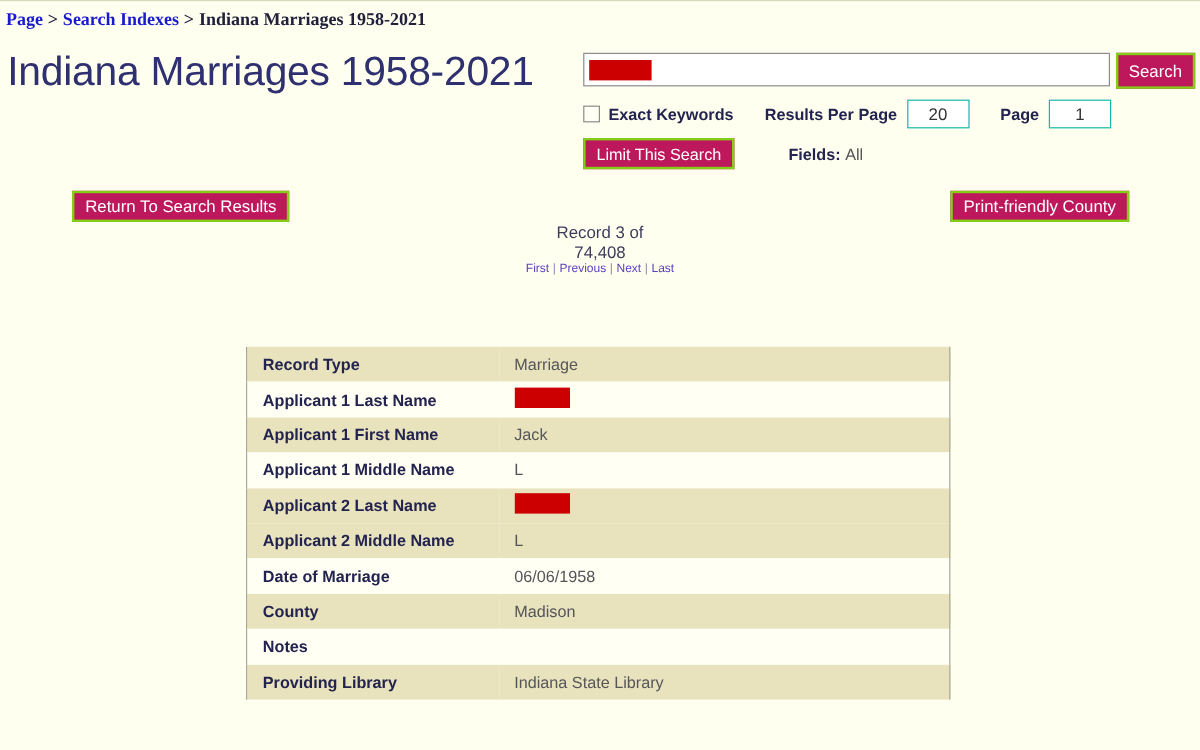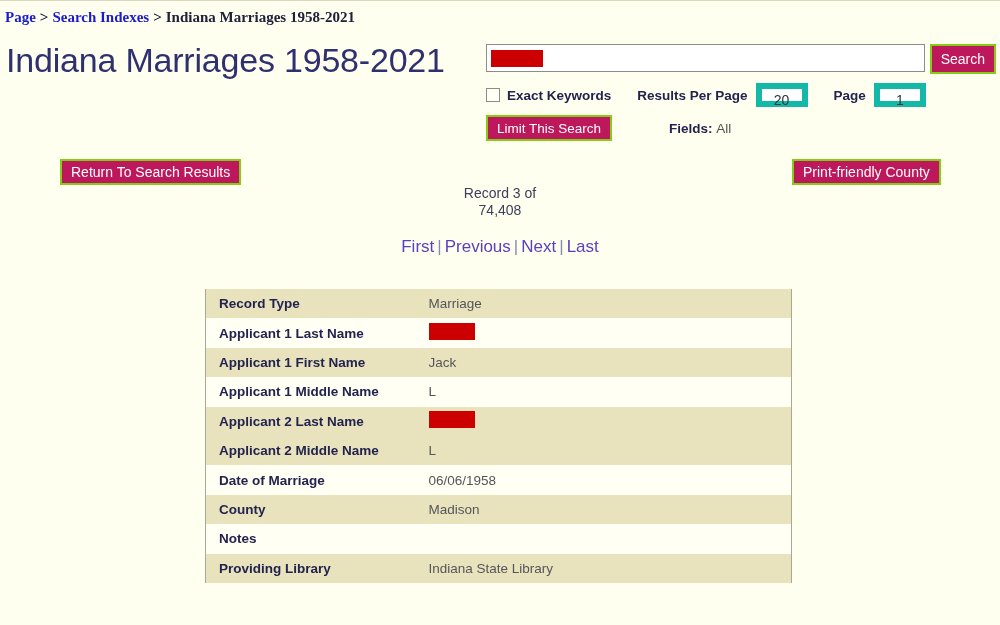--- a/index.html
+++ b/index.html
@@ -104,42 +104,41 @@
   .cb {
     width: 14px; height: 14px;
     border: 1px solid #8c8c8c;
     background: #fffff4;
     display: inline-block;
     margin-right: 7px;
   }
   .opt-label { margin-right: 26px; }
   .num-box {
     width: 52px; height: 24px;
-    border: 6px solid #14b8a6;
+    border: 1px solid #14b8a6;
     background: #ffffff;
     color: #333333;
     font-size: 14px;
     font-weight: normal;
     text-align: center;
     line-height: 22px;
     margin: 0 0 0 8px;
     font-family: "Liberation Sans", sans-serif;
   }
   #page-number-input { width: 52px; }
   .opt-gap { margin-left: 26px; }
 
   .limit-row {
     display: flex;
     align-items: center;
     margin-top: 8px;
     gap: 45px;
   }
   #limit-search-button { height: 26px; font-size: 13.5px; }
   .fields-text {
-    margin-left: 12px;
     font-size: 13.5px;
     color: #23234f;
     font-weight: bold;
     white-space: nowrap;
   }
   .fields-text .val { color: #555555; font-weight: normal; }
 
   
   #return-button {
     position: absolute;
@@ -169,22 +168,21 @@
   .record-count {
     margin-top: 20px;
     font-size: 14px;
     color: #3d3d5c;
     line-height: 17px;
     width: 90px;
     margin-left: auto;
     margin-right: auto;
   }
   .pager {
-    margin-top: 18px;
-    font-size: 17px;
+    font-size: 10px;
     color: #7a7aa8;
   }
   .pager a {
     color: #5a3fc0;
     text-decoration: none;
   }
   .pager .bar { color: #8888b0; margin: 0 3px; }
 
   
   .record-table {

